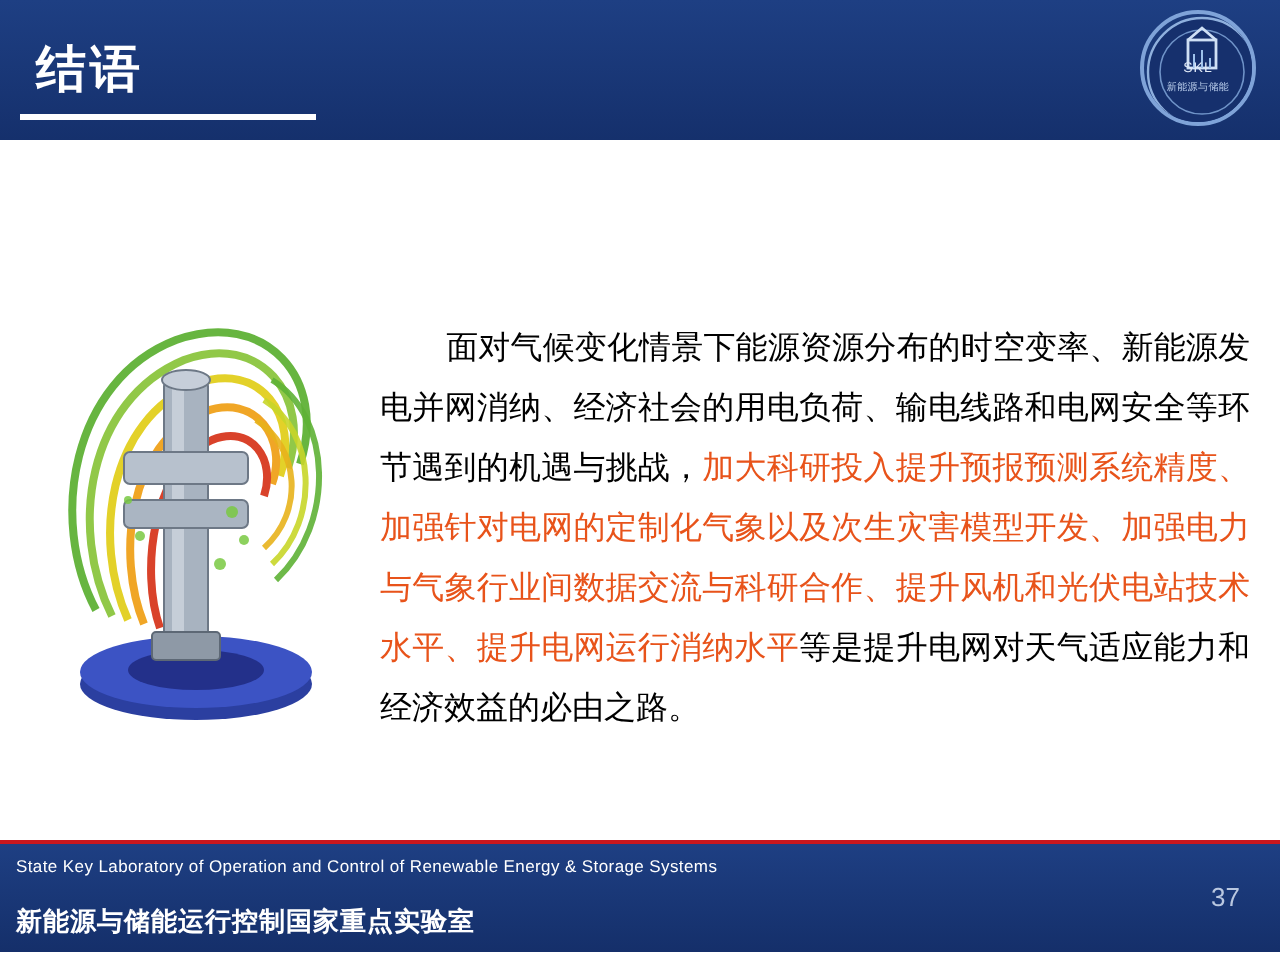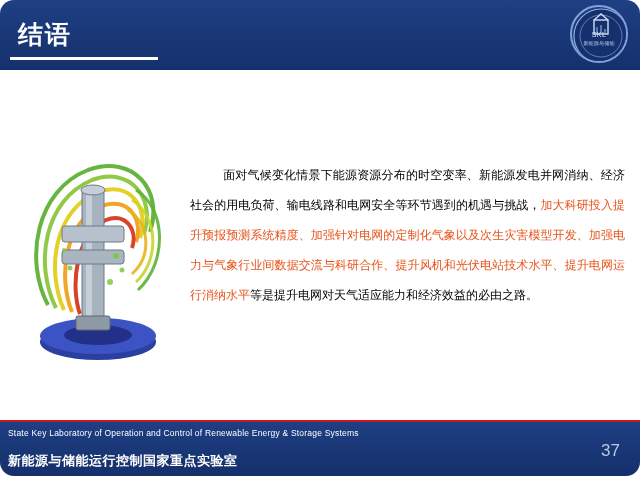--- a/index.html
+++ b/index.html
@@ -12,21 +12,20 @@
     background: #ffffff;
     font-family: "Liberation Sans", sans-serif;
     overflow: hidden;
   }
   .slide {
     position: relative;
     width: 640px;
     height: 476px;
     background: #ffffff;
     overflow: hidden;
-    border-radius: 14px;
   }
 
   
   .header {
     position: absolute;
     left: 0;
     top: 0;
     width: 640px;
     height: 70px;
     background: #1b3a7a;
@@ -108,25 +107,25 @@
     width: 165px;
     height: 245px;
   }
 
   
   .content {
     position: absolute;
     left: 190px;
     top: 160px;
     width: 435px;
-    font-size: 12px;
+    font-size: 16px;
     line-height: 30px;
     color: #000000;
     text-align: justify;
-    font-family: Liberation Serif, serif;
+    font-family: Liberation Mono, monospace;
   }
   .content .indent {
     display: inline-block;
     width: 33px;
   }
   .hl {
     color: #e8531a;
   }
 
   
@@ -163,21 +162,21 @@
     left: 8px;
     top: 428px;
     font-size: 8.5px;
     color: #ffffff;
     letter-spacing: 0.2px;
   }
   .page-number {
     position: absolute;
     right: 20px;
     top: 441px;
-    font-size: 17px;
+    font-size: 13px;
     color: #b9c7e0;
   }
 </style>
 </head>
 <body>
 
 <div class="slide">
 
   <div class="header">
     <div class="header-title">结语</div>

